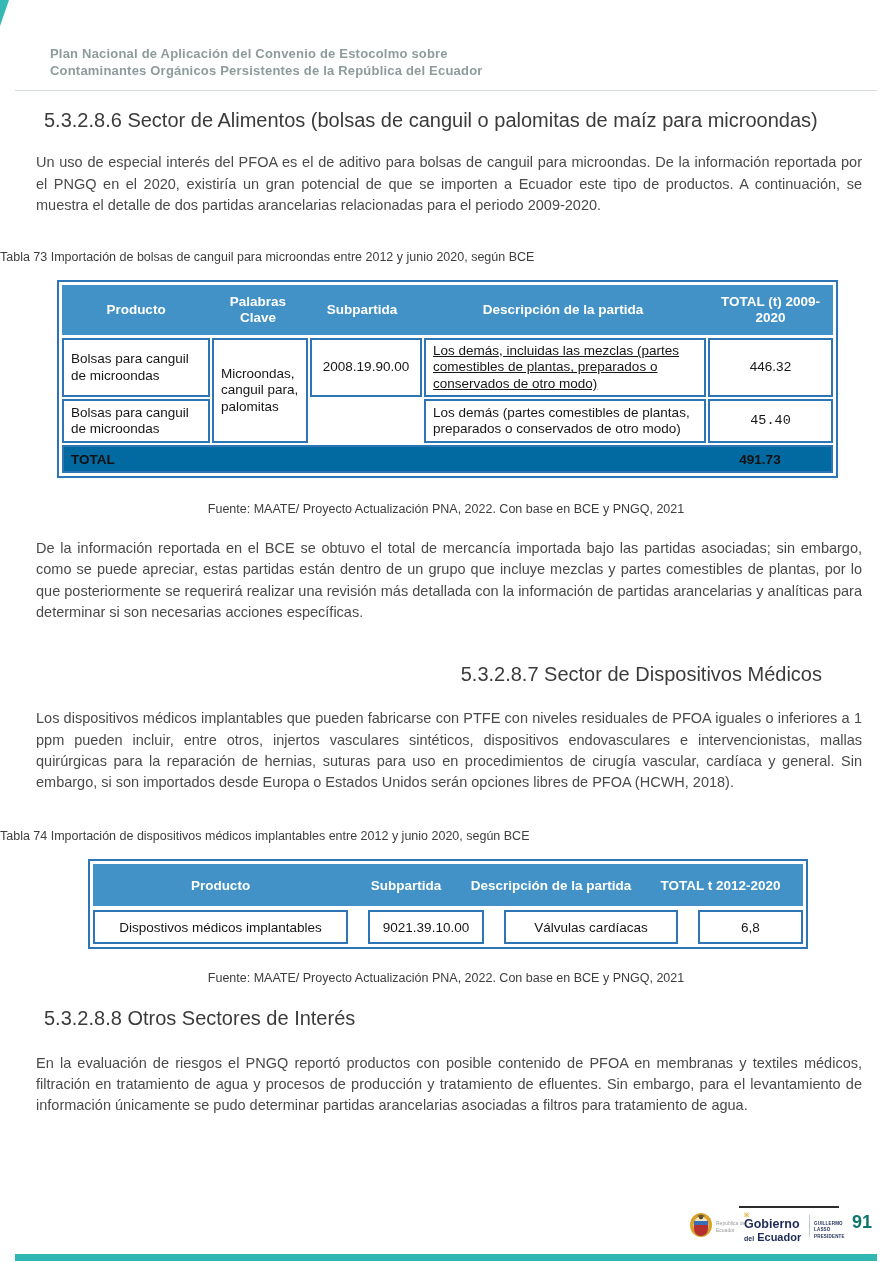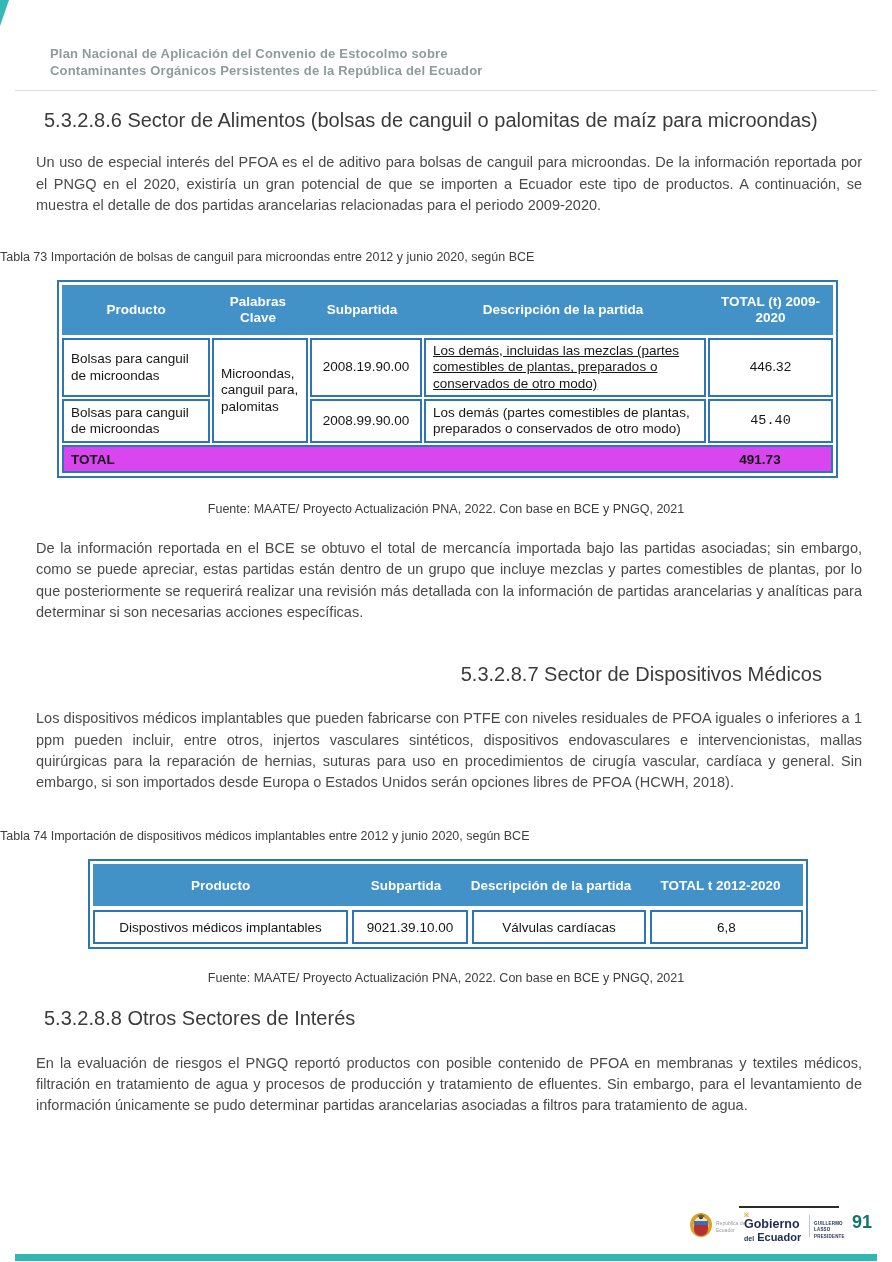--- a/index.html
+++ b/index.html
@@ -74,41 +74,41 @@
   .cell-desc-1     { grid-column:4; grid-row:1; min-height:46px;text-decoration:underline; }
   .cell-tot-1      { grid-column:5; grid-row:1; }
   .cell-producto-2 { grid-column:1; grid-row:2; }
   .cell-sub-2      { grid-column:3; grid-row:2; }
   .cell-desc-2     { grid-column:4; grid-row:2; min-height:44px; }
   .cell-tot-2      { grid-column:5; grid-row:2;font-family:Liberation Mono, monospace; }
   .t73-total {
     grid-column:1 / -1; grid-row:3;
     border:2px solid #2e75b6; height:28px;
     display:flex; align-items:center; font-weight:bold; font-size:13.5px;
-    color:#111; padding:0 7px; background:#d946ef;
+    color:#111; padding:0 7px; background:#0369a1;
   }
   .t73-total .total-value { width:128px; text-align:center; }
   .t73-total .total-label { flex:1; }
   
   .t74 {
     margin:16px 0 0 88px; width:720px;
     border:2px solid #2e75b6; padding:3px; background:#ffffff;
   }
   .t74-header, .t74-body {
     display:grid; grid-template-columns:255px 116px 174px 1fr;
   }
   .t74-header {
     background:#4292c8; color:#ffffff; font-weight:bold;
     min-height:42px; font-size:13.5px;
   }
   .t74-header > div {
     display:flex; align-items:center; justify-content:center;
     text-align:center; padding:4px 6px;
   }
-  .t74-body { gap:4px; margin-top:4px; }
+  .t74-body { gap:20px; margin-top:4px; }
   .t74-body .cell {
     border:2px solid #2e75b6; min-height:34px; font-size:13.5px; color:#161616;
     display:flex; align-items:center; justify-content:center; text-align:center;
     padding:2px 6px; background:#ffffff;
   }
   
   .footer-line {
     position:absolute; left:739px; top:1206px; width:100px; height:2px; background:#2b2b2b;
   }
   .coat-of-arms { position:absolute; left:688px; top:1212px; }
@@ -164,21 +164,20 @@
       <div>Descripción de la partida</div>
       <div>TOTAL (t) 2009-2020</div>
     </div>
     <div class="t73-body">
       <div class="cell cell-producto-1">Bolsas para canguil de microondas</div>
       <div class="cell cell-palabras">Microondas, canguil para, palomitas</div>
       <div class="cell center cell-sub-1">2008.19.90.00</div>
       <div class="cell cell-desc-1">Los demás, incluidas las mezclas (partes comestibles de plantas, preparados o conservados de otro modo)</div>
       <div class="cell center cell-tot-1">446.32</div>
       <div class="cell cell-producto-2">Bolsas para canguil de microondas</div>
-      <div class="cell center cell-sub-2">2008.99.90.00</div>
       <div class="cell cell-desc-2">Los demás (partes comestibles de plantas, preparados o conservados de otro modo)</div>
       <div class="cell center cell-tot-2">45.40</div>
       <div class="t73-total">
         <span class="total-label">TOTAL</span>
         <span class="total-value">491.73</span>
       </div>
     </div>
   </div>
 
   <div class="fuente">Fuente: MAATE/ Proyecto Actualización PNA, 2022. Con base en BCE y PNGQ, 2021</div>

